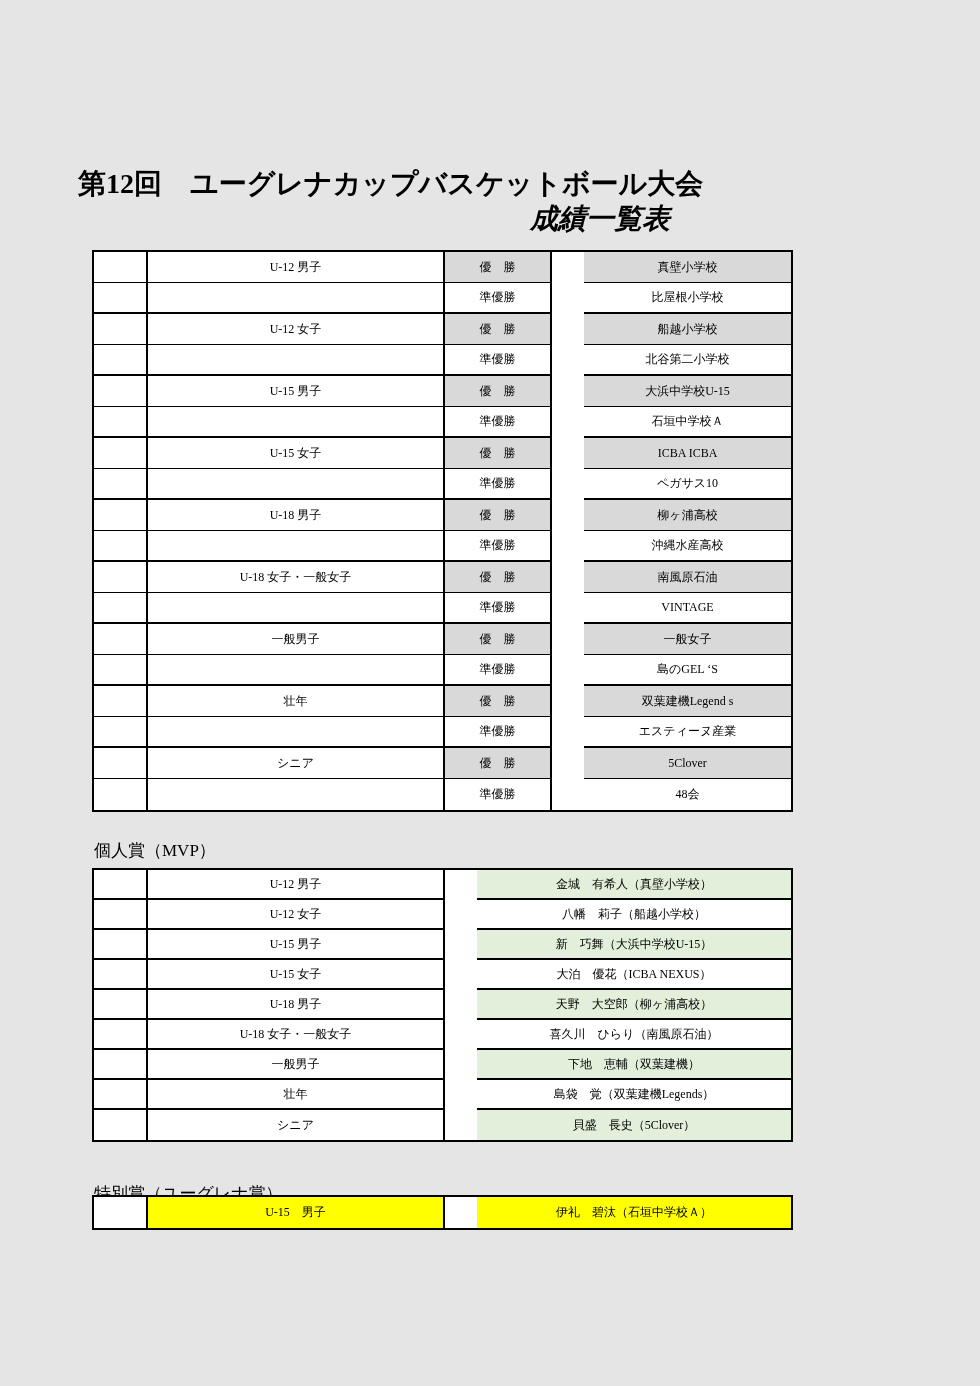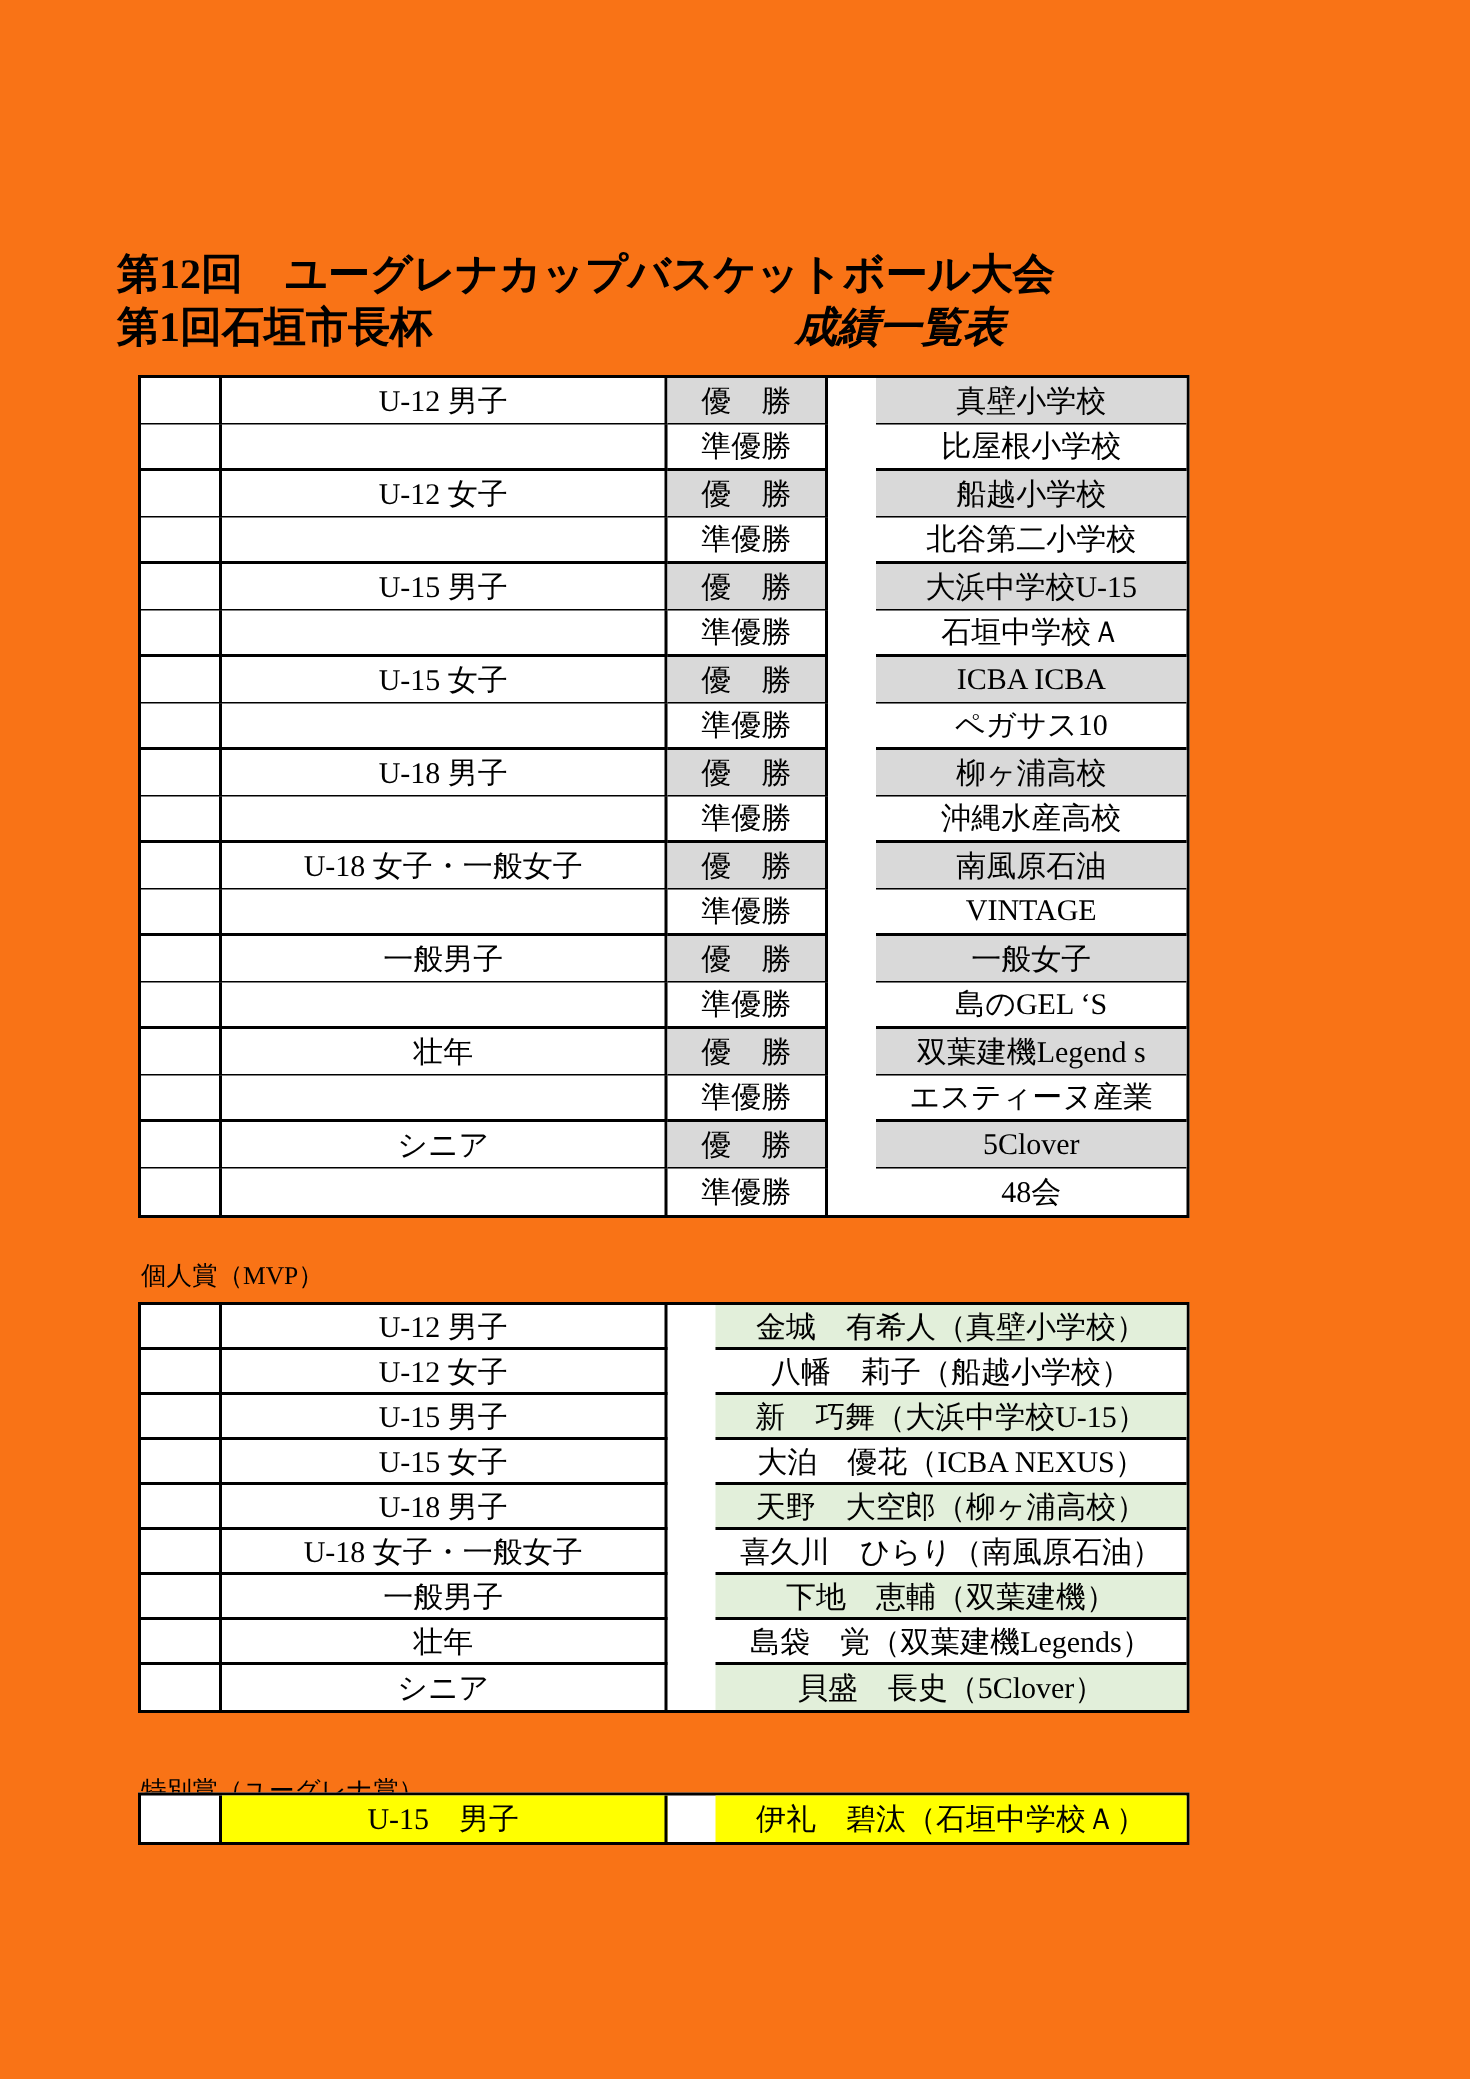--- a/index.html
+++ b/index.html
@@ -1,31 +1,31 @@
 <!DOCTYPE html>
 <html><head>
 <meta charset="utf-8">
 <style>
   html,body{margin:0;padding:0;background:#ffffff;}
   .page{
-    position:relative;width:980px;height:1386px;background:#f97316;
+    position:relative;width:980px;height:1386px;background:#e5e5e5;
     font-family:"Liberation Serif","DejaVu Serif",serif;color:#000;
     overflow:hidden;
   }
   
   .title-block{position:absolute;left:78px;top:166px;font-weight:bold;font-size:28px;line-height:35px;white-space:nowrap;}
   .title-line2{position:relative;}
   .title-right{position:absolute;left:452px;top:0;font-style:italic;}
   
   .section-heading{position:absolute;left:94px;font-size:17px;white-space:nowrap;}
   
   .tbl{
     position:absolute;left:92px;width:701px;display:grid;
     border:2px solid #000;box-sizing:border-box;background:#fff;
-    font-size:20px;
+    font-size:12px;
   }
   .t1{top:250px;grid-template-columns:54px 297px 107px 1fr;}
   .t2{top:868px;grid-template-columns:54px 297px 1fr;}
   .t3{top:1195px;grid-template-columns:54px 297px 1fr;}
   .cell{
     display:flex;align-items:center;justify-content:center;
     box-sizing:border-box;height:31px;
     border-right:2px solid #000;border-bottom:2px solid #000;
     white-space:nowrap;overflow:hidden;
   }
@@ -38,21 +38,20 @@
   .yellow{background:#ffff00;}
 </style>
 </head>
 <body>
 
 <div class="page">
 
   <div class="title-block">
     <div>第12回　ユーグレナカップバスケットボール大会</div>
     <div class="title-line2">
-      <span>第1回石垣市長杯</span>
       <span class="title-right">成績一覧表</span>
     </div>
   </div>
 
   <div class="tbl t1">
 
     <div class="cell bb1"></div>
     <div class="cell bb1">U-12 男子</div>
     <div class="cell bb1 shade">優　勝</div>
     <div class="cell bb1 shade last">真壁小学校</div>

